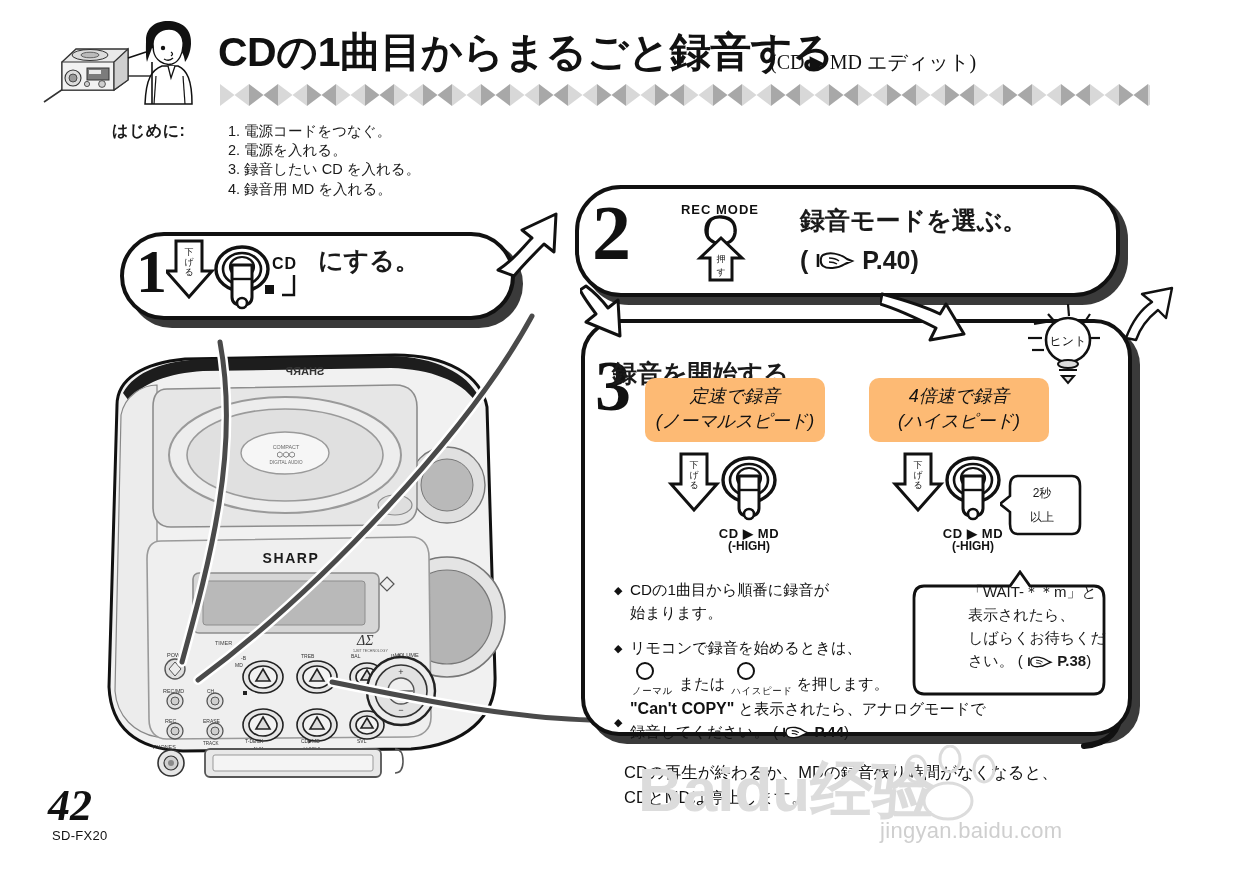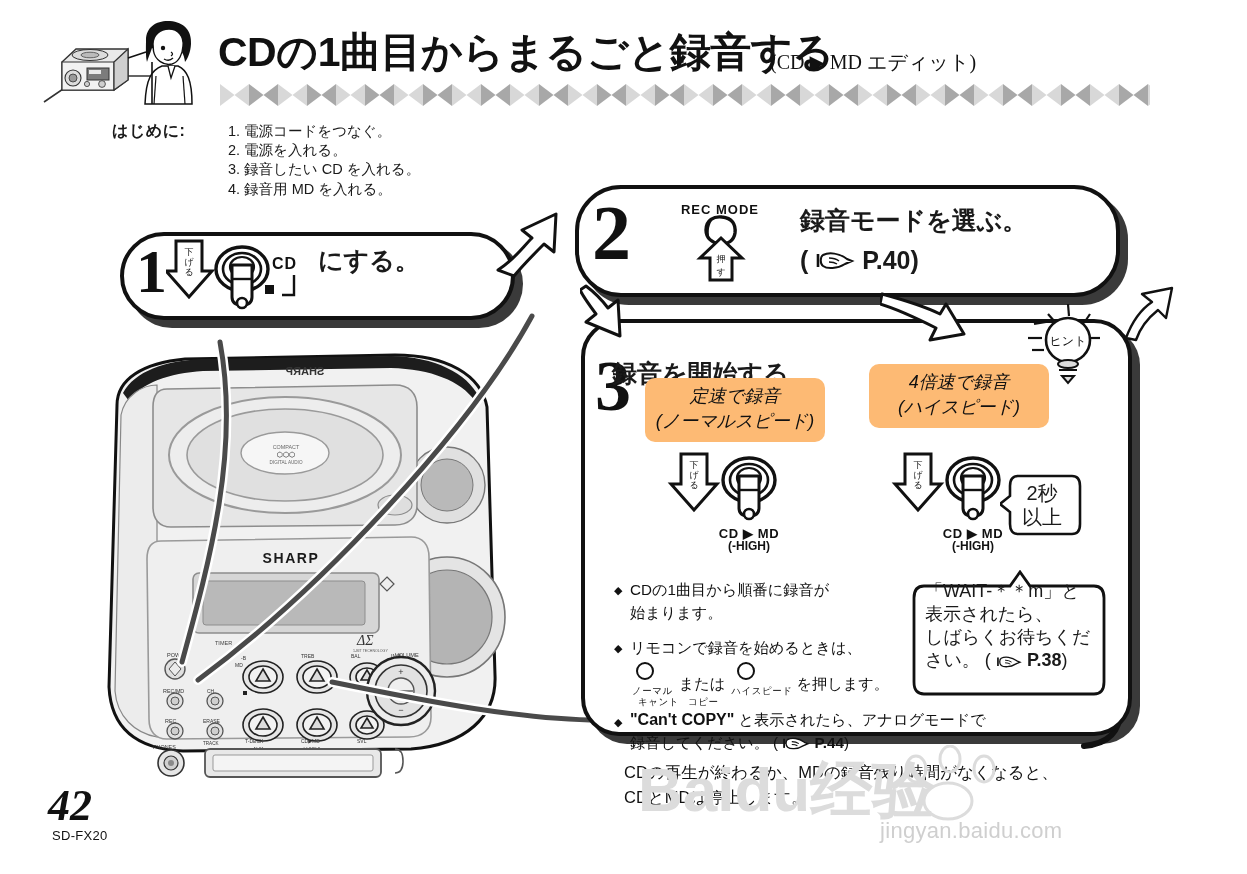--- a/index.html
+++ b/index.html
@@ -59,30 +59,30 @@
   #step3-box{left:581px;top:319px;width:551px;height:417px;border-radius:38px;z-index:2;}
   #step3-number{left:595px;top:350px;font-size:72px;z-index:3;}
   #step3-heading{left:612px;top:319px;font-size:25px;font-weight:bold;z-index:3;white-space:nowrap;margin-top:38px;}
 
   .mode-pill{
     position:absolute;background:#fdba74;border-radius:10px;
     text-align:center;font-size:18px;line-height:25px;padding:6px 0 8px 0;
     z-index:3;color:#111;font-style:italic;
   }
   #pill-normal{left:645px;top:378px;width:180px;}
-  #pill-high{left:869px;top:364px;width:180px;}
+  #pill-high{left:869px;top:378px;width:180px;}
 
   #knob-normal{left:663px;top:448px;width:170px;height:110px;z-index:3;}
   #knob-high{left:887px;top:448px;width:170px;height:110px;z-index:3;}
 
   #bubble-2sec{left:1000px;top:472px;width:82px;height:66px;z-index:4;}
-  #bubble-2sec-text{left:1011px;top:481px;width:62px;font-size:20px;line-height:24px;text-align:center;z-index:5;}
+  #bubble-2sec-text{left:1011px;top:481px;width:62px;font-size:12px;line-height:24px;text-align:center;z-index:5;}
 
   #wait-bubble{left:910px;top:570px;width:198px;height:128px;z-index:4;}
-  #wait-bubble-text{left:925px;top:580px;width:176px;font-size:18px;line-height:23px;z-index:5;}
+  #wait-bubble-text{left:968px;top:580px;width:176px;font-size:15px;line-height:23px;z-index:5;}
 
   .bullet-block{position:absolute;z-index:3;font-size:15.2px;line-height:23px;color:#111;}
   #bullet1{left:630px;top:578px;width:250px;}
   #bullet2{left:630px;top:636px;width:270px;}
   #bullet3{left:630px;top:697px;width:470px;}
   .bullet-mark{position:absolute;left:-16px;top:1px;font-size:11px;color:#111;}
 
   .ruby{font-size:9.5px;letter-spacing:.5px;display:block;line-height:10px;}
 
   
@@ -565,24 +565,20 @@
     </span>
     <span style="margin-left:-32px;margin-bottom:-1px;">
       <span class="ruby">ハイスピード</span>
     </span>
     <span style="margin-left:2px;">を押します。</span>
   </div>
 </div>
 
 <div class="bullet-block" id="bullet3">
   <span class="bullet-mark" style="top:14px;">◆</span>
-  <div style="position:relative;height:11px;">
-    <span class="ruby" style="position:absolute;left:8px;top:0;">キャント</span>
-    <span class="ruby" style="position:absolute;left:58px;top:0;">コピー</span>
-  </div>
   <div style="white-space:nowrap;">
     <span style="font-weight:bold;font-size:16px;">"Can't COPY"</span><span> と表示されたら、アナログモードで</span>
   </div>
   <div style="white-space:nowrap;">
     <span>録音してください。 (</span>
     <span style="display:inline-block;width:28px;vertical-align:-3px;">
       <svg width="28" height="16" viewBox="0 0 40 22">
         <path d="M3 5 L3 18" stroke="#111" stroke-width="2.6"></path>
         <path d="M8 6 C14 3 24 4 32 10 L37 12 L30 15 C22 20 12 20 8 17 C5 15 5 8 8 6 Z" fill="#fff" stroke="#111" stroke-width="2"></path>
         <path d="M14 9 q6 0 10 3" stroke="#111" stroke-width="1.5" fill="none"></path>

